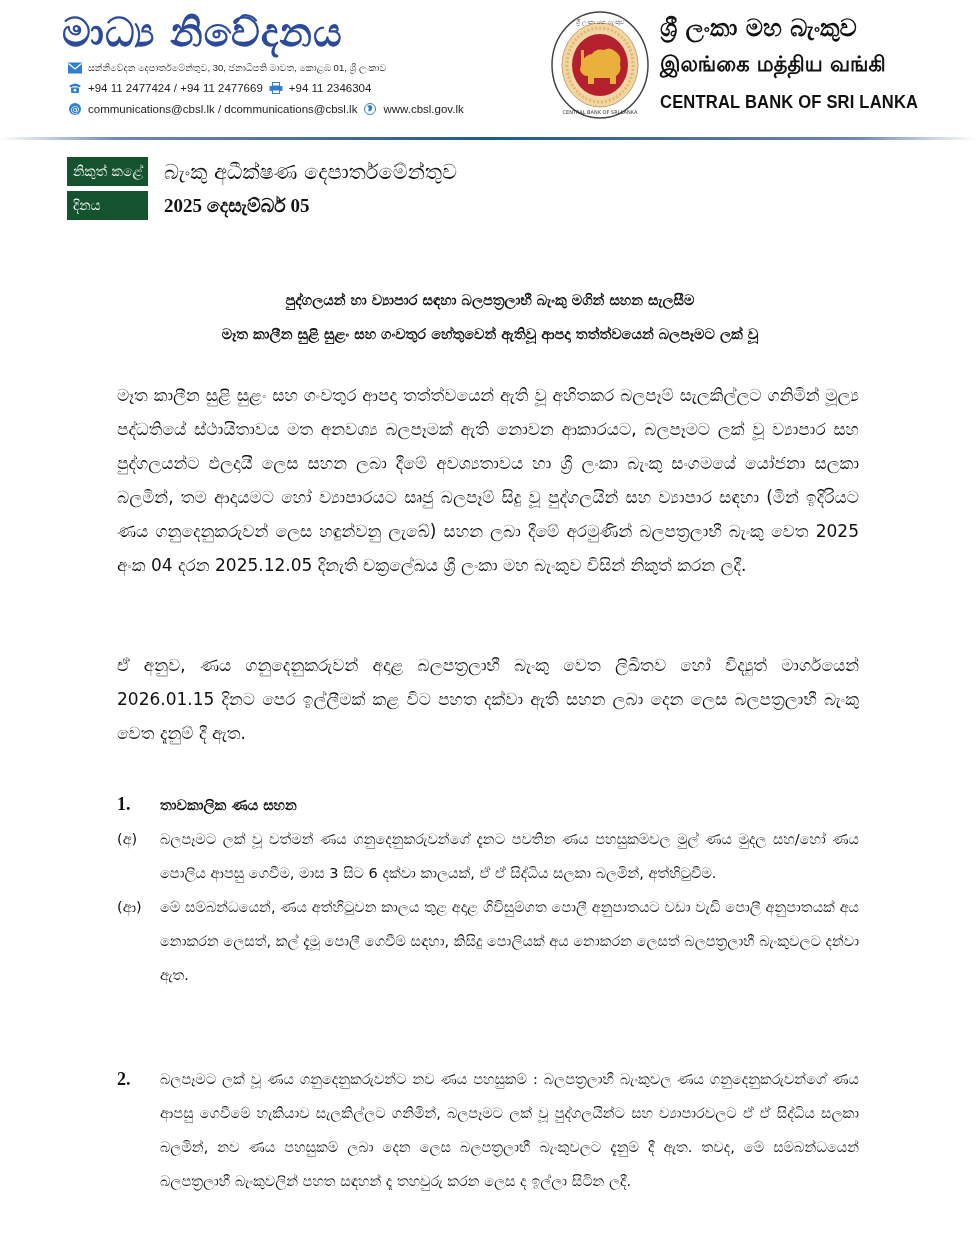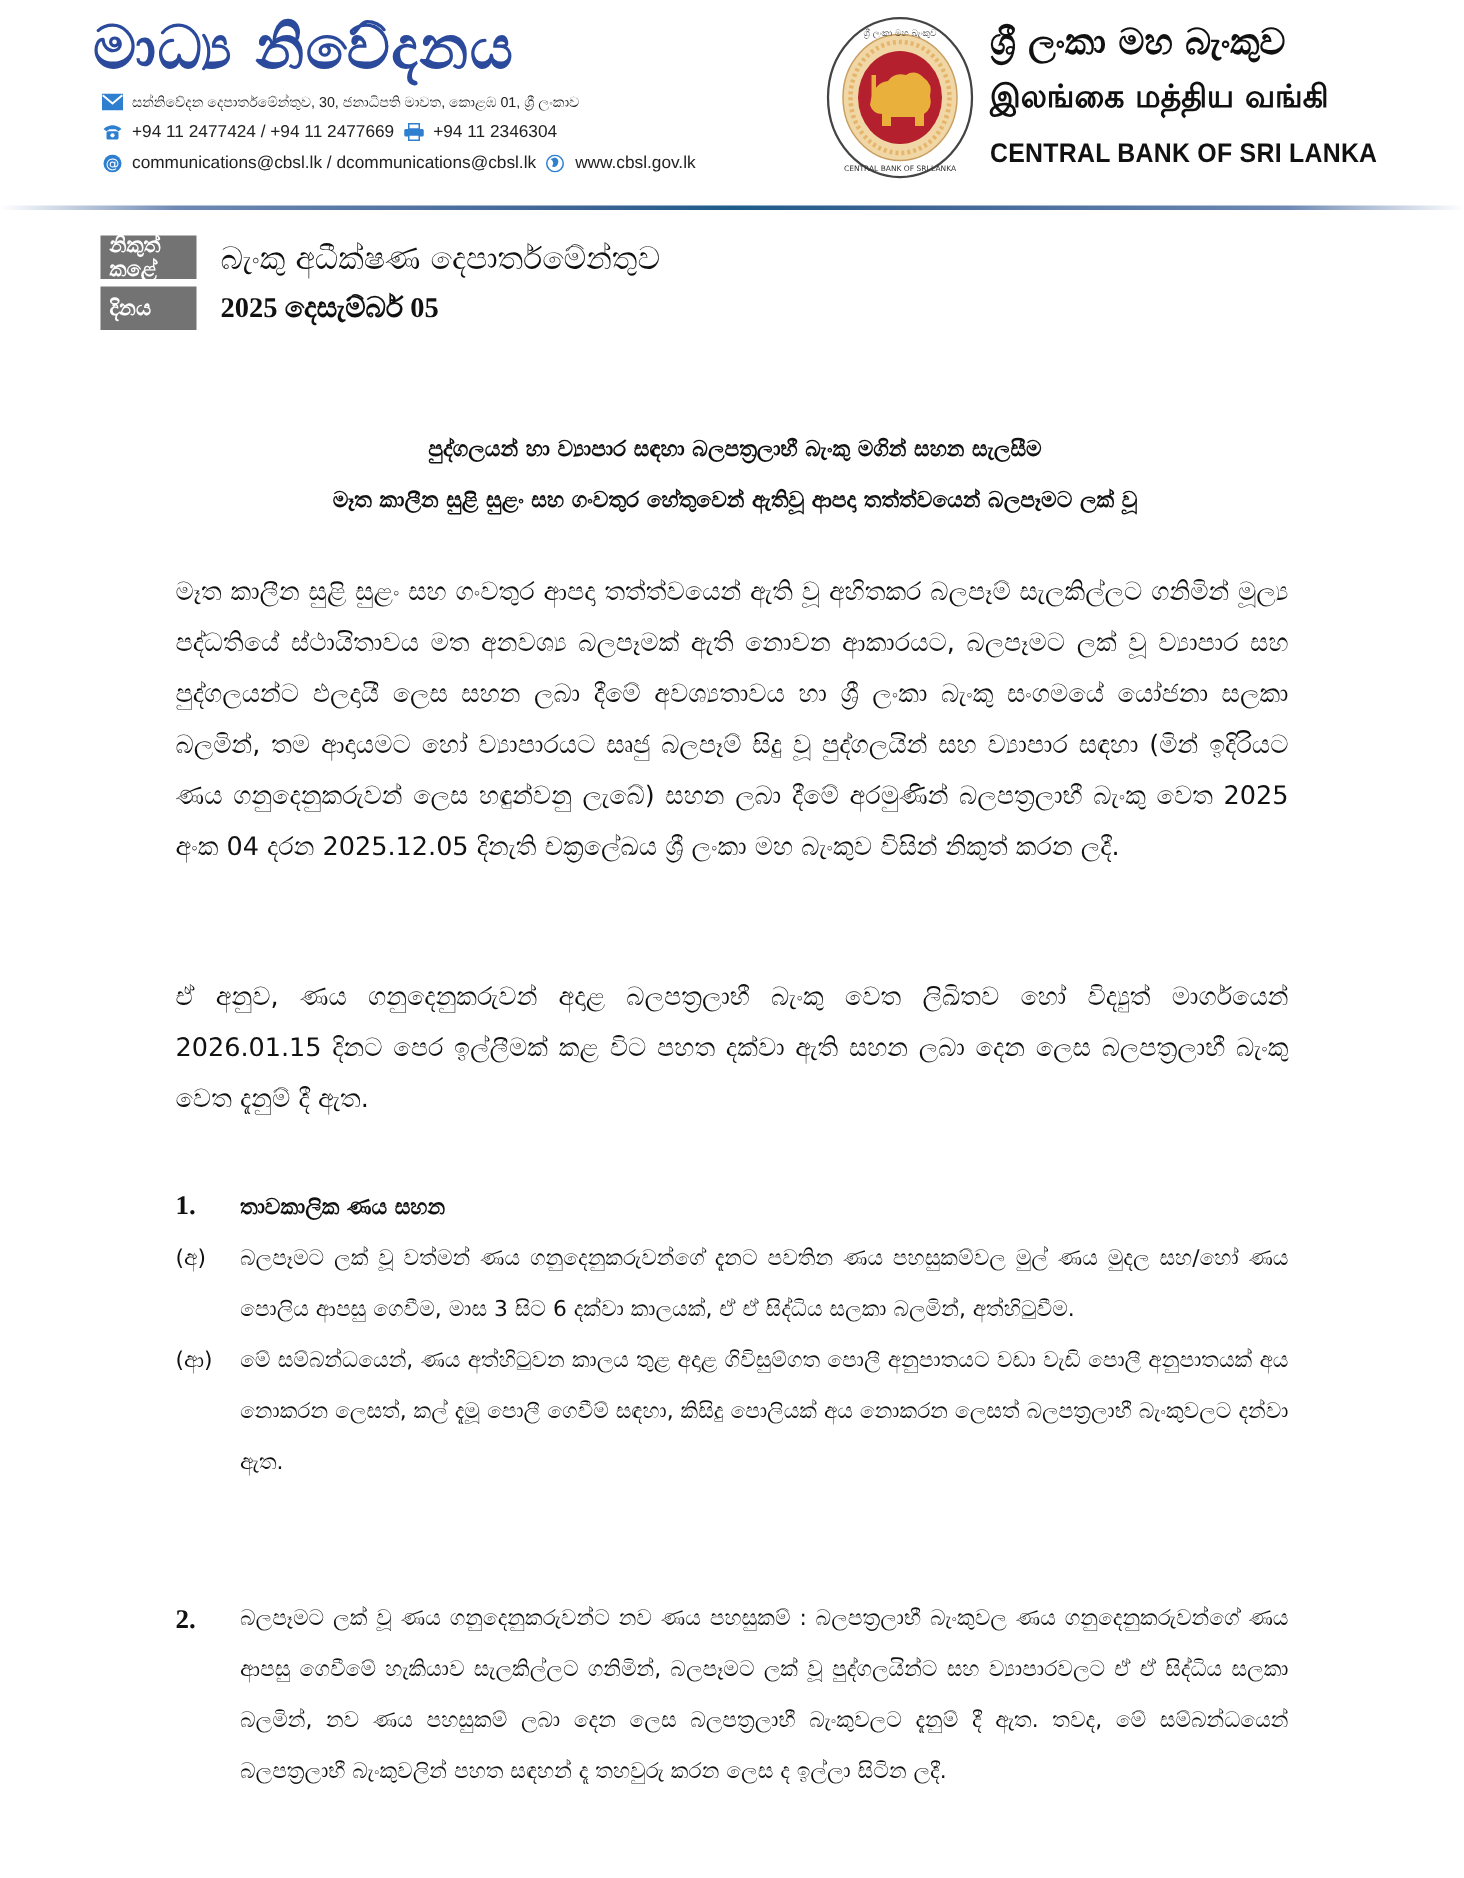--- a/index.html
+++ b/index.html
@@ -40,22 +40,22 @@
       position: absolute; left: 0; top: 137px; width: 976px; height: 3px;
       background: linear-gradient(to right, rgba(255,255,255,0) 0%, #6e89b3 12%, #3b6394 40%, #1d5c8a 50%, #3b6394 62%, #6e89b3 88%, rgba(255,255,255,0) 100%);
       border-radius: 2px;
     }
 
     
     .meta-row { position: absolute; left: 67px; display: flex; align-items: center; }
     .meta-row.r1 { top: 157px; }
     .meta-row.r2 { top: 191px; justify-content: flex-end; }
     .meta-label {
-      width: 64px; height: 29px; background: #737373; color: #fff;
-      font-family: "DejaVu Sans", sans-serif; font-weight: bold; font-size: 14px;
+      width: 81px; height: 29px; background: #14532d; color: #fff;
+      font-family: "DejaVu Sans", sans-serif; font-weight: normal; font-size: 14px;
       display: flex; align-items: center; padding-left: 6px;
     }
     .meta-value {
       margin-left: 16px; font-family: "DejaVu Sans", sans-serif; font-size: 21px; color: #111;
     }
     .meta-value.date { font-family: "Liberation Serif", serif; font-weight: bold; font-size: 19px; }
 
     
     .doc-title {
       position: absolute; left: 100px; top: 283px; width: 780px; text-align: center;

